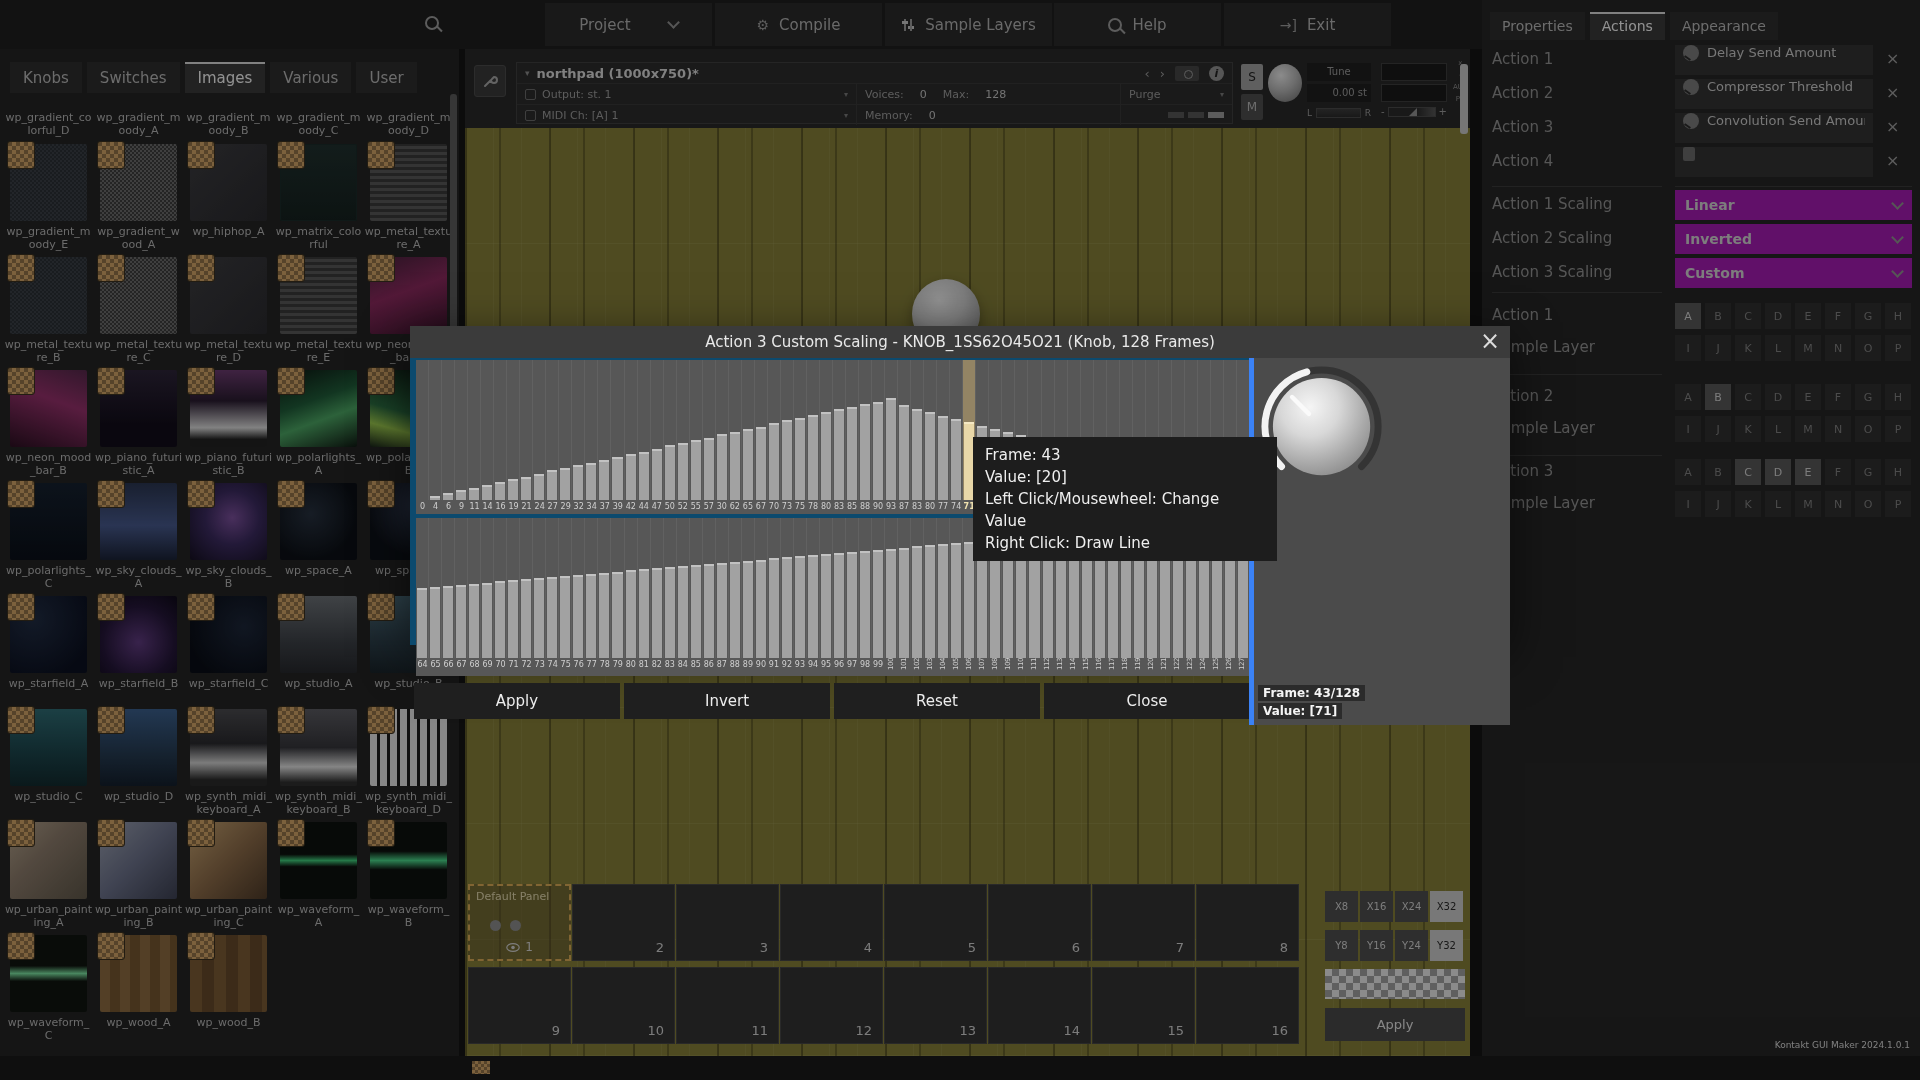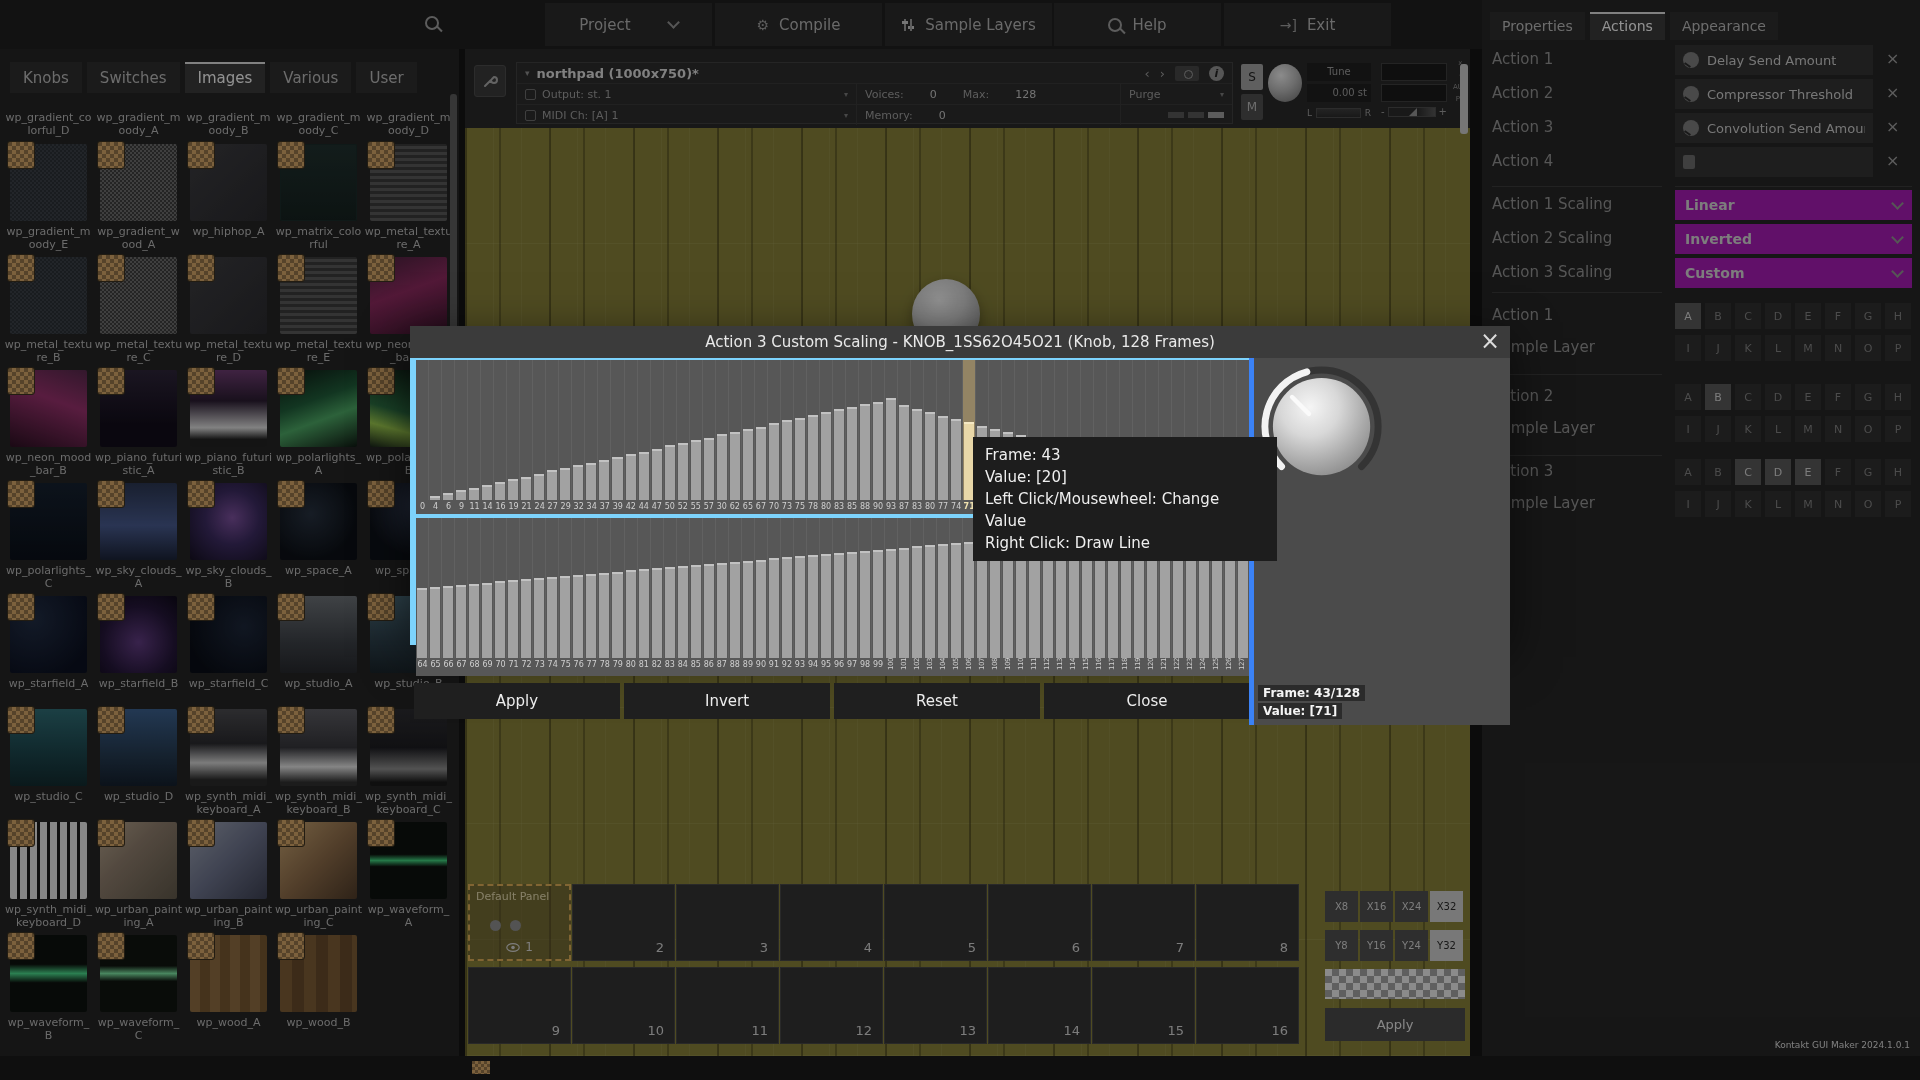--- a/index.html
+++ b/index.html
@@ -81,21 +81,21 @@
   .kh-row:first-child{border-top:none}
   .kh-title-row{padding:0 8px;gap:7px}
   .kh-caret{font-size:9px;color:#8a8a8a}
   .kh-title{font-size:13px;font-weight:bold;color:#d5d5d5;flex:1}
   .kh-title-icons{display:flex;align-items:center;gap:10px;color:#9a9a9a;font-size:13px}
   .kh-info{width:15px;height:15px;border-radius:50%;background:#8f8f8f;color:#222;font-size:11px;font-weight:bold;display:flex;align-items:center;justify-content:center;font-style:italic}
   .kh-cam{width:24px;height:15px;background:#454545;border-radius:2px;position:relative}
   .kh-cam::after{content:"";position:absolute;left:9px;top:4px;width:7px;height:7px;border:1.5px solid #9a9a9a;border-radius:50%}
   .kh-cell{display:flex;align-items:center;gap:6px;padding:0 8px;height:100%;box-sizing:border-box}
   .kh-c1{width:340px;border-right:1px solid #383838}
-  .kh-c2{flex:1;gap:26px}
+  .kh-c2{flex:1;gap:16px}
   .kh-c3{width:112px;border-left:1px solid #383838;justify-content:flex-end}
   .kh-cell b{color:#c0c0c0;font-weight:normal}
   .mini-sq{width:9px;height:9px;border:1px solid #6a6a6a;border-radius:2px;display:inline-block}
   .kh-dd{margin-left:auto;font-size:8px;color:#777}
   .kh-meterdash{gap:4px}
   .kh-meterdash i{width:16px;height:6px;background:#555;display:inline-block}
   .kh-meterdash i:last-child{background:#9a9a9a}
   .kh-sm{position:absolute;left:776px;top:15px;width:22px}
   .kh-s,.kh-m{width:22px;height:26px;display:flex;align-items:center;justify-content:center;font-size:12px;border-radius:2px;cursor:pointer}
   .kh-s{background:#9e9e9e;color:#222;margin-bottom:4px}
@@ -135,41 +135,41 @@
       linear-gradient(45deg,#9f9f9f 25%,transparent 25%,transparent 75%,#9f9f9f 75%);
     background-size:14px 14px;background-position:0 0,7px 7px}
   #pg-apply{width:140px;height:33px;background:#484848;color:#e0e0e0;font-size:13px;display:flex;align-items:center;justify-content:center;cursor:pointer}
   
   #right-sidebar{position:absolute;left:1482px;top:0;width:438px;height:1080px;background:#262626;font-size:15px}
   #rsb-tabs{position:absolute;left:8px;top:12px;display:flex;gap:5px}
   .rsb-tab{padding:4px 12px 6px;background:#2e2e2e;font-size:14px;color:#b5b5b5;cursor:pointer;border-top:2px solid transparent}
   .rsb-tab.active{background:#3a3a3a;color:#f2f2f2;border-top:2px solid #d8d8d8}
   .rsb-row{position:absolute;left:0;width:438px;height:30px}
   .rsb-label{position:absolute;left:10px;top:5px;font-size:15px;color:#8f8f8f}
-  .rsb-val{position:absolute;left:193px;top:0;width:198px;height:30px;background:#333;display:flex;align-items:center;gap:8px;padding:0 8px;box-sizing:border-box;cursor:pointer}
+  .rsb-val{position:absolute;left:193px;top:0;width:198px;height:30px;background:#333;display:flex;align-items:flex-start;gap:8px;padding:0 8px;box-sizing:border-box;cursor:pointer}
   .rsb-val-text{font-size:13px;color:#c6c6c6;white-space:nowrap;overflow:hidden}
   .icon-knob{width:16px;height:16px;border-radius:50%;background:#7a7a7a;position:relative;flex:0 0 auto}
   .icon-knob::after{content:"";position:absolute;left:1px;bottom:2px;width:7px;height:2px;background:#2a2a2a;transform:rotate(35deg)}
   .icon-file{width:12px;height:14px;background:#6a6a6a;border-radius:2px;flex:0 0 auto}
   .rsb-x{position:absolute;left:404px;top:4px;font-size:16px;color:#9a9a9a;cursor:pointer}
   .rsb-sel{position:absolute;left:193px;top:0;width:237px;height:30px;background:#a21caf;display:flex;align-items:center;padding:0 10px;box-sizing:border-box;cursor:pointer}
   .rsb-sel-text{font-size:14px;color:#d0d0d0;font-weight:bold;flex:1}
   .rsb-div{position:absolute;height:1px;background:#3a3a3a}
   .lt-row{position:absolute;display:flex;gap:4px}
   .lt{width:26px;height:26px;background:#2f2f2f;color:#7f7f7f;font-size:11px;display:flex;align-items:center;justify-content:center;cursor:pointer}
   .lt.on{background:#575757;color:#cfcfcf}
   .grp-label{position:absolute;left:10px;font-size:15px;color:#8f8f8f}
   #version{position:absolute;right:10px;top:1040px;font-size:9px;color:#d5d5d5}
   
   #footer{position:absolute;left:0;top:1056px;width:1920px;height:24px;background:#1a1a1a}
   #footer-chip{position:absolute;left:472px;top:5px;width:18px;height:13px;
     background:repeating-conic-gradient(#cfa266 0% 25%,#8f7146 0% 50%);background-size:6px 6px}
   
   #overlay{position:absolute;inset:0;background:rgba(0,0,0,.40);z-index:5}
-  #modal{position:absolute;left:410px;top:326px;width:1100px;height:319px;background:#7dd3fc;z-index:10;box-shadow:0 12px 44px rgba(0,0,0,.55)}
+  #modal{position:absolute;left:410px;top:326px;width:1100px;height:319px;background:#0c4a6e;z-index:10;box-shadow:0 12px 44px rgba(0,0,0,.55)}
   .m-titlebar{height:32px;background:#3b3b3b;text-align:center;line-height:32px;font-size:15px;color:#e9e9e9;position:relative}
   .m-close{position:absolute;right:10px;top:0;font-size:24px;line-height:30px;color:#dcdcdc;cursor:pointer}
   #chart-area{position:absolute;left:6px;top:34px;width:833px}
   .c-row{background:#575757}
   .c-row + .c-row{margin-top:4px}
   .c-cols{display:flex;height:140px;align-items:flex-end}
   .c-col{flex:1 0 0;height:100%;position:relative;border-left:1px solid #616161;cursor:crosshair}
   .c-col:first-child{border-left:none}
   .c-bar{position:absolute;left:1px;right:1px;bottom:0;background:#a2a2a2;border-top:2px solid #c2c2c2;box-sizing:border-box}
   .c-col.sel{background:rgba(197,169,112,.55)}
@@ -357,24 +357,20 @@
           <div class="thumb t-studioblue"></div>
           <div class="img-name">wp_studio_D</div>
         </div>
         <div class="img-cell">
           <div class="thumb t-keys"></div>
           <div class="img-name">wp_synth_midi_keyboard_A</div>
         </div>
         <div class="img-cell">
           <div class="thumb t-keys2"></div>
           <div class="img-name">wp_synth_midi_keyboard_B</div>
-        </div>
-        <div class="img-cell">
-          <div class="thumb t-keysdark"></div>
-          <div class="img-name">wp_synth_midi_keyboard_C</div>
         </div>
         <div class="img-cell">
           <div class="thumb t-keysbw"></div>
           <div class="img-name">wp_synth_midi_keyboard_D</div>
         </div>
         <div class="img-cell">
           <div class="thumb t-urban"></div>
           <div class="img-name">wp_urban_painting_A</div>
         </div>
         <div class="img-cell">

